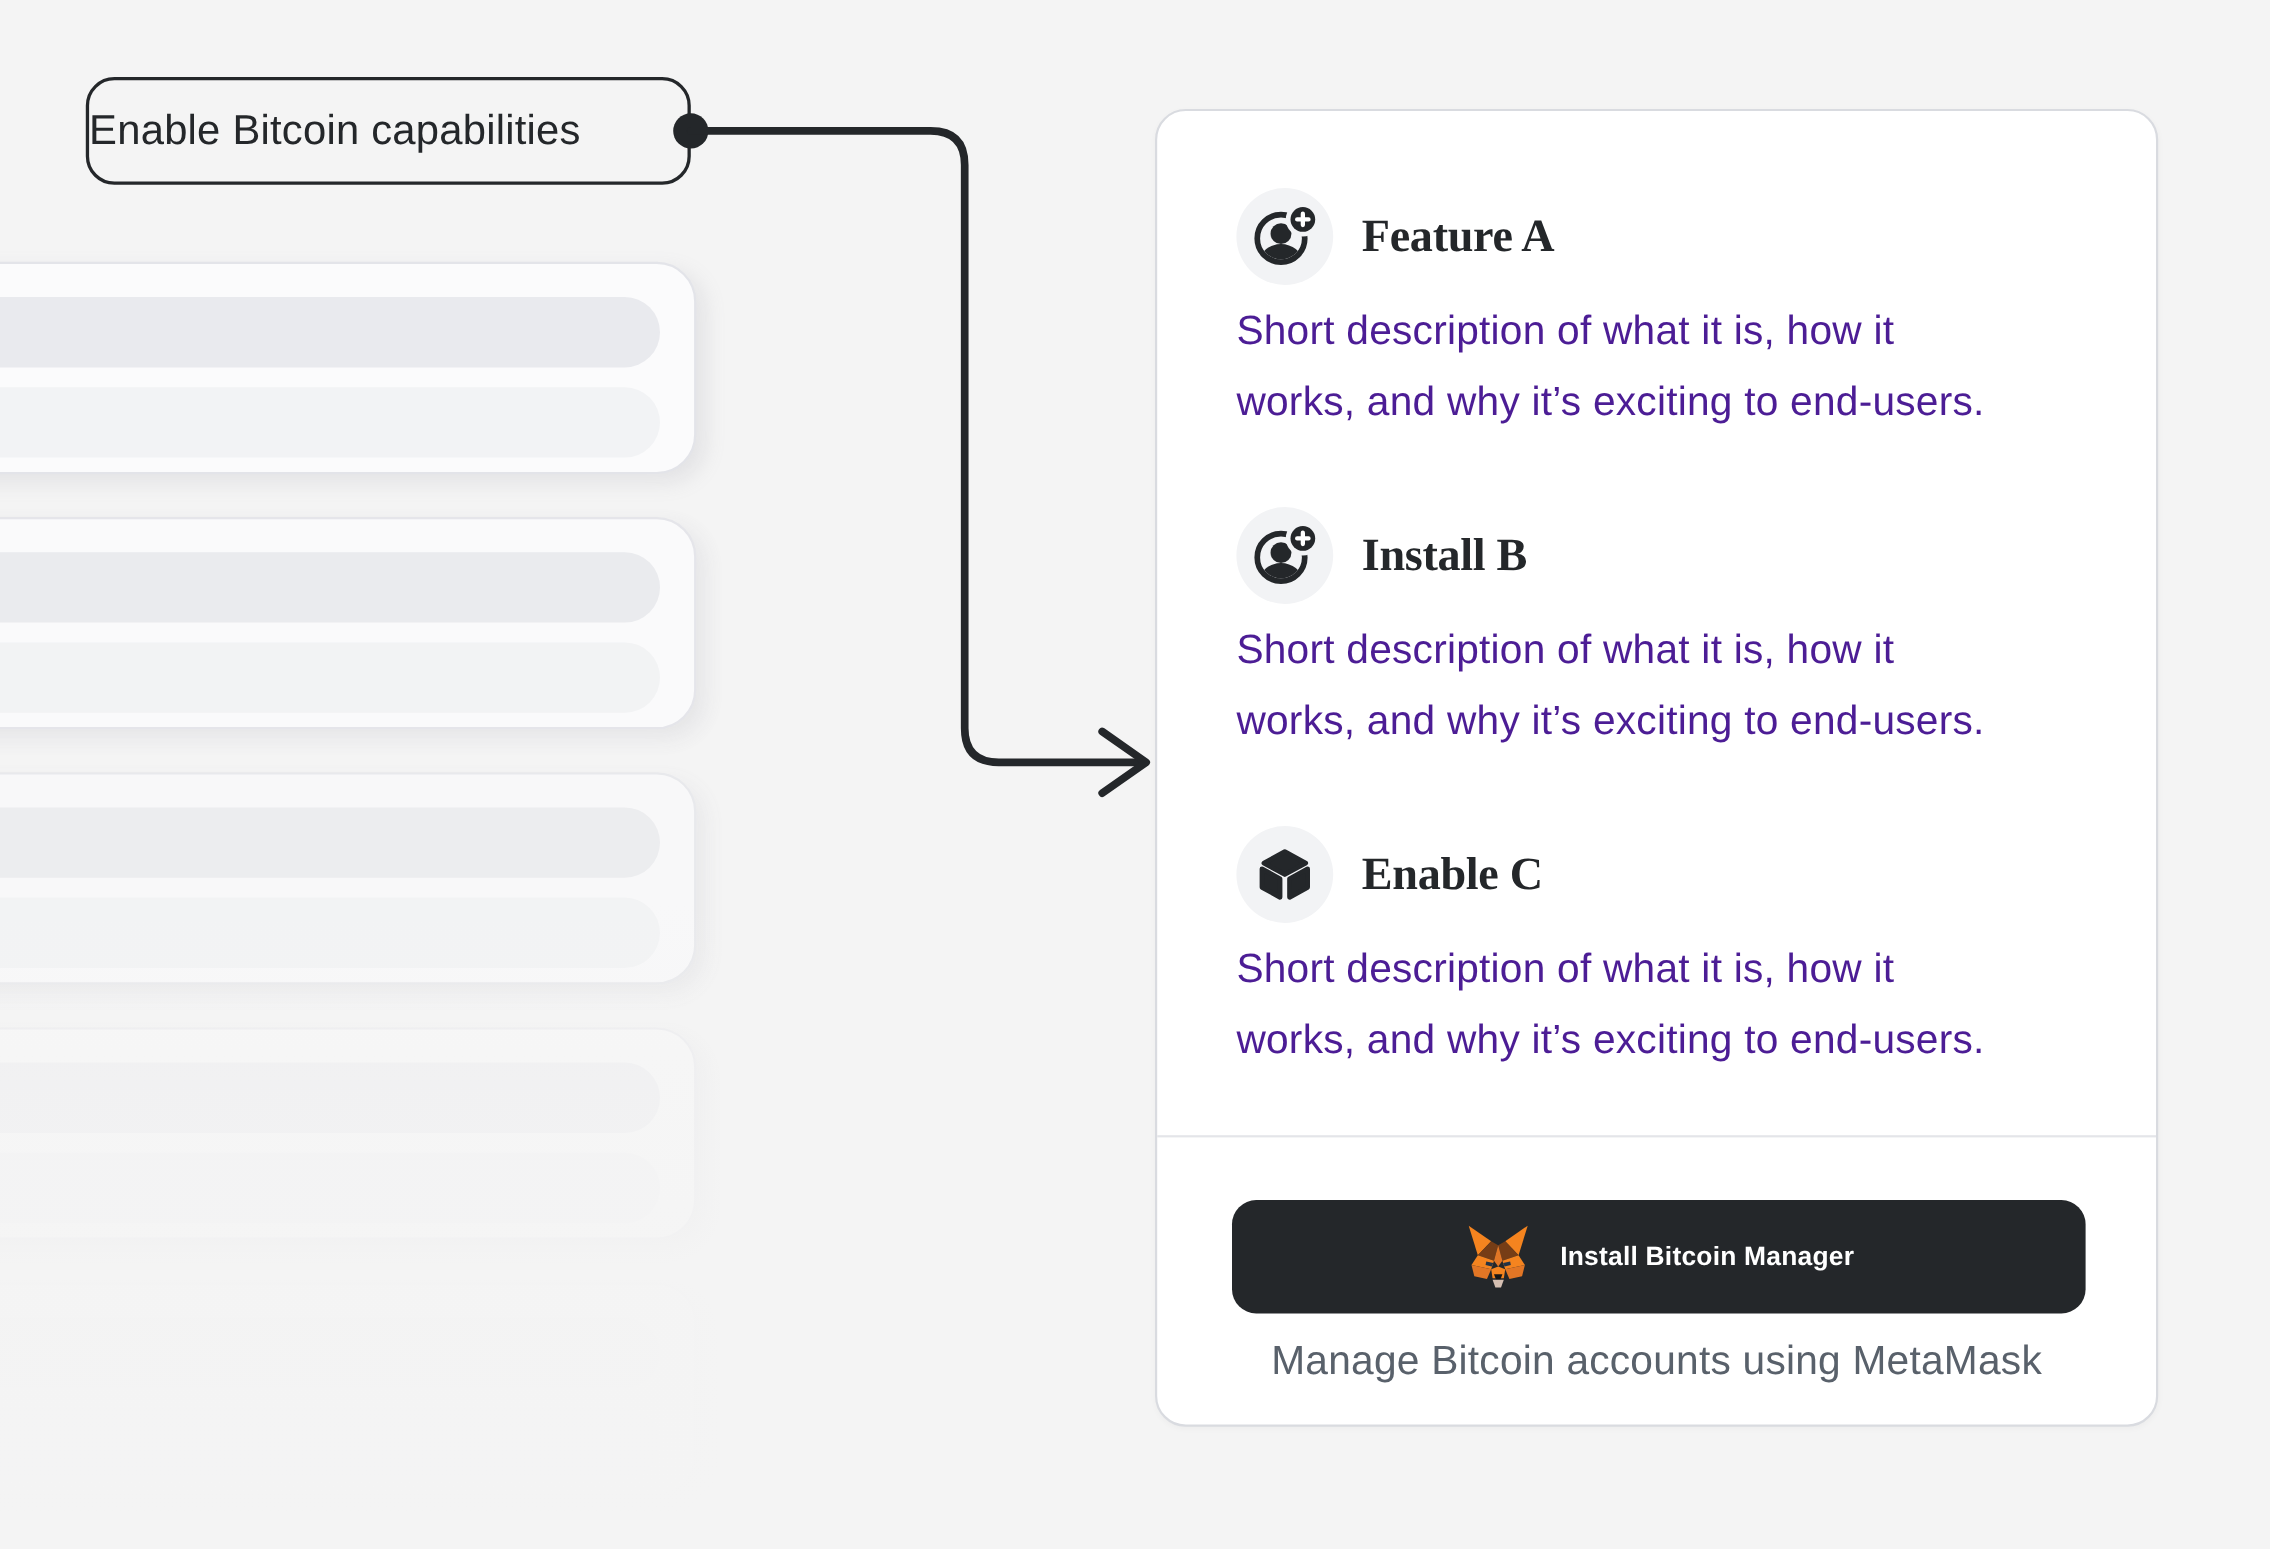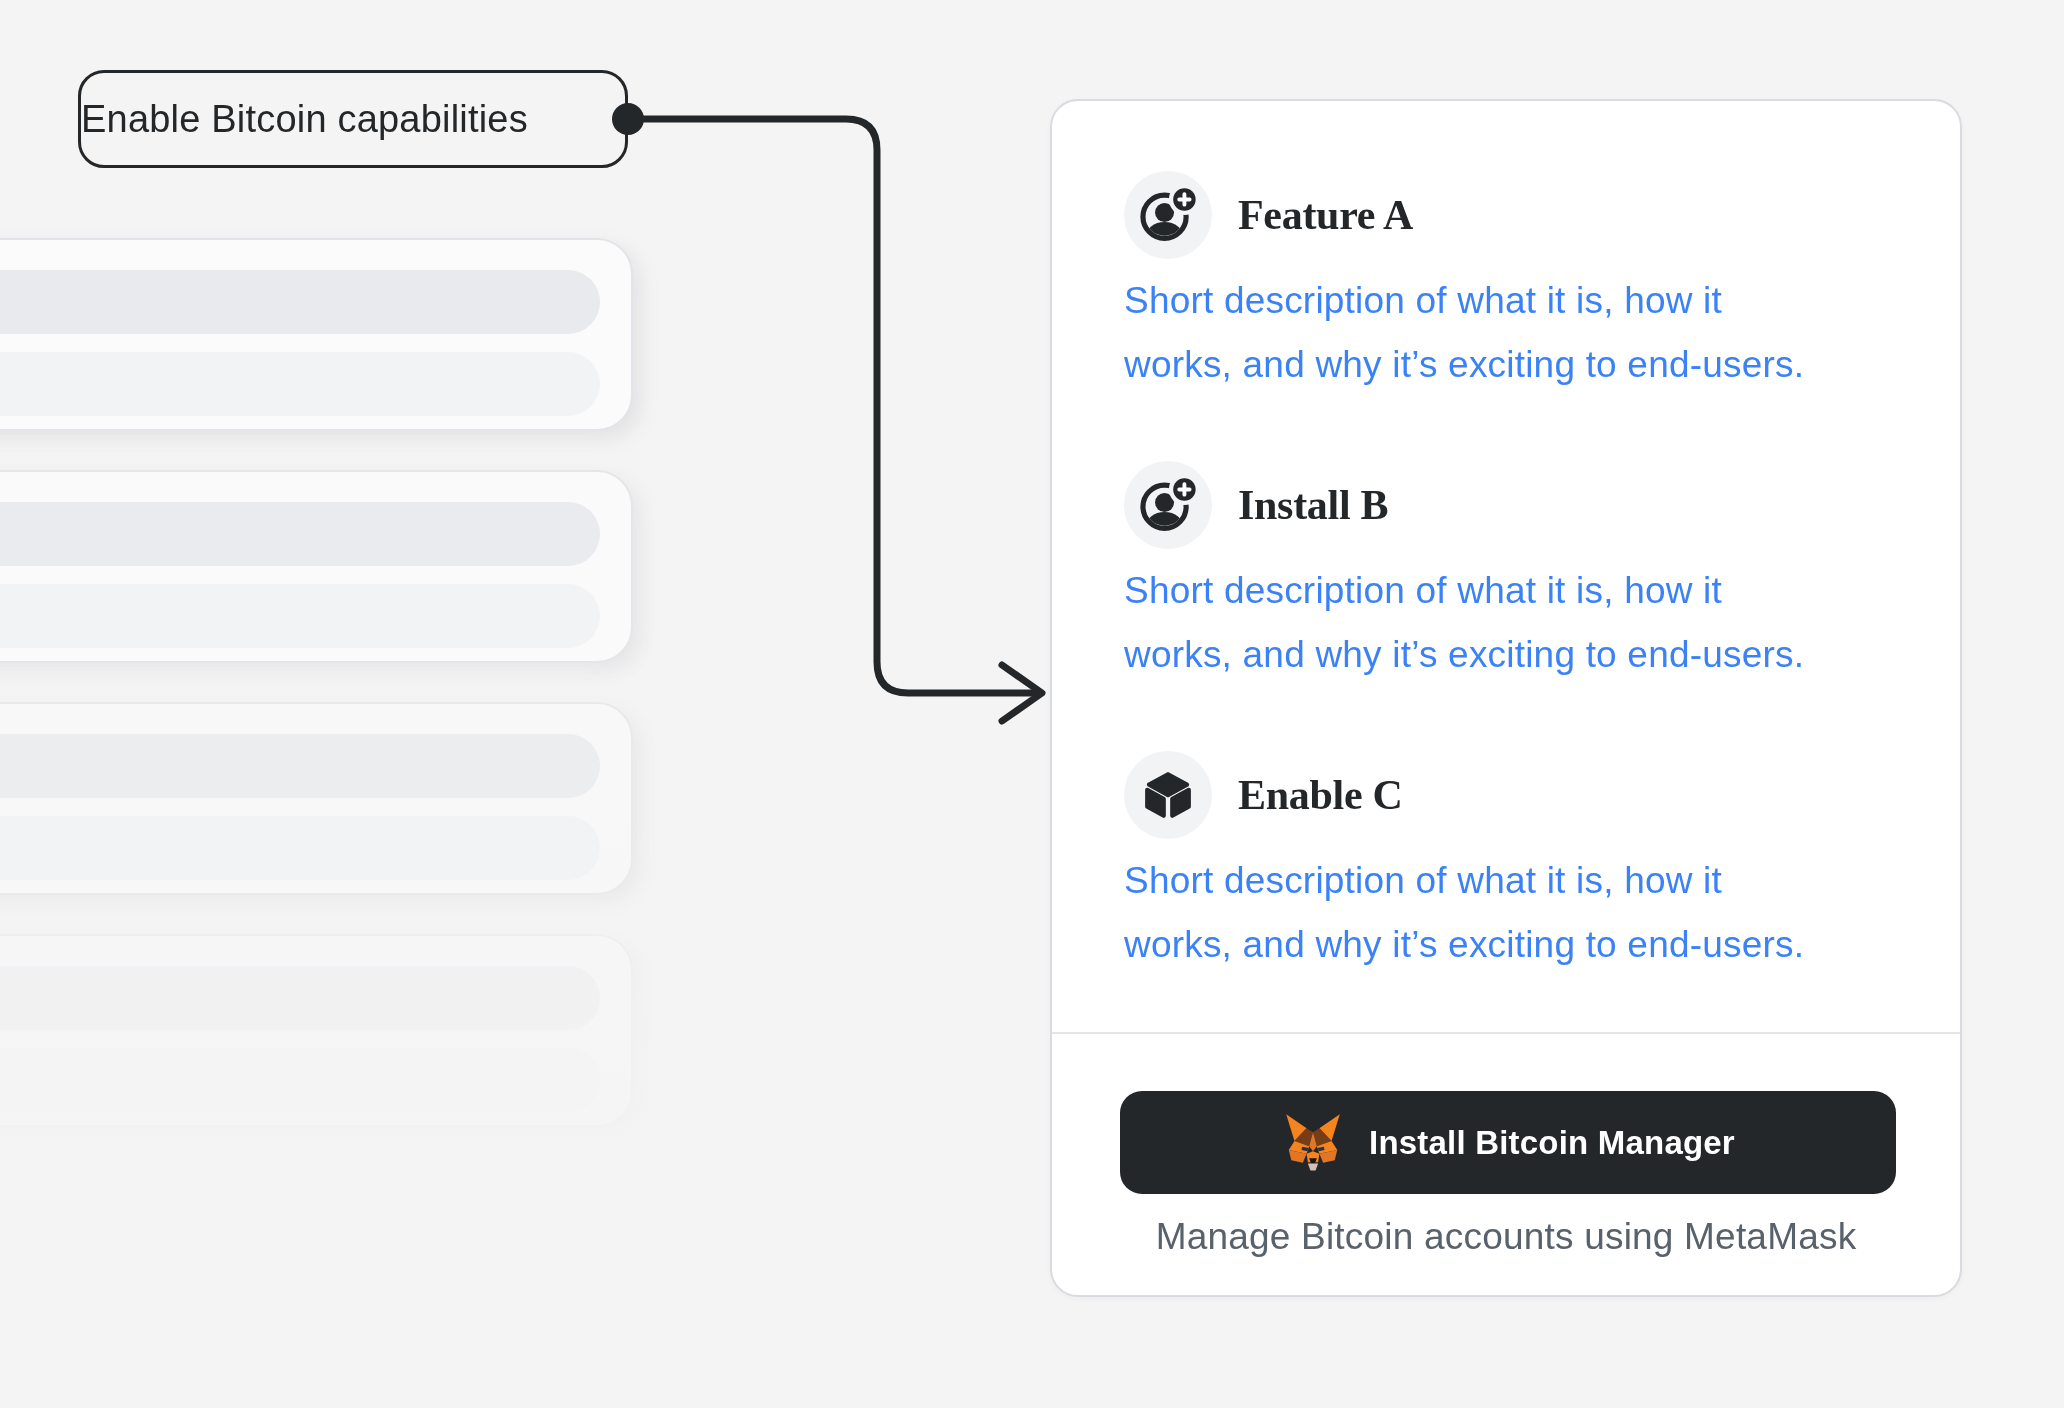--- a/index.html
+++ b/index.html
@@ -89,38 +89,38 @@
     margin-left: 26px;
     font-size: 42px;
     font-weight: bold;
     letter-spacing: -0.3px;
     color: #24272a;
   }
   .feature-desc {
     margin-top: 10px;
     font-size: 37px;
     line-height: 64px;
-    color: #3b82f6;
+    color: #4c1d95;
     white-space: pre-line;
     letter-spacing: 0.2px;
   }
 
   
   .card-footer { padding: 57px 68px 0 68px; text-align: center; }
   .install-btn {
     width: 776px; height: 103px;
     background: #24272a;
     border: none;
     border-radius: 22px;
     display: flex; align-items: center; justify-content: center;
     cursor: pointer;
     color: #ffffff;
   }
   .install-btn .btn-label {
-    font-size: 33px;
+    font-size: 24px;
     font-weight: bold;
     letter-spacing: 0.2px;
     margin-left: 24px;
     color: #ffffff;
   }
   .install-caption {
     margin-top: 22px;
     font-size: 37px;
     color: #59616b;
     letter-spacing: 0.2px;

